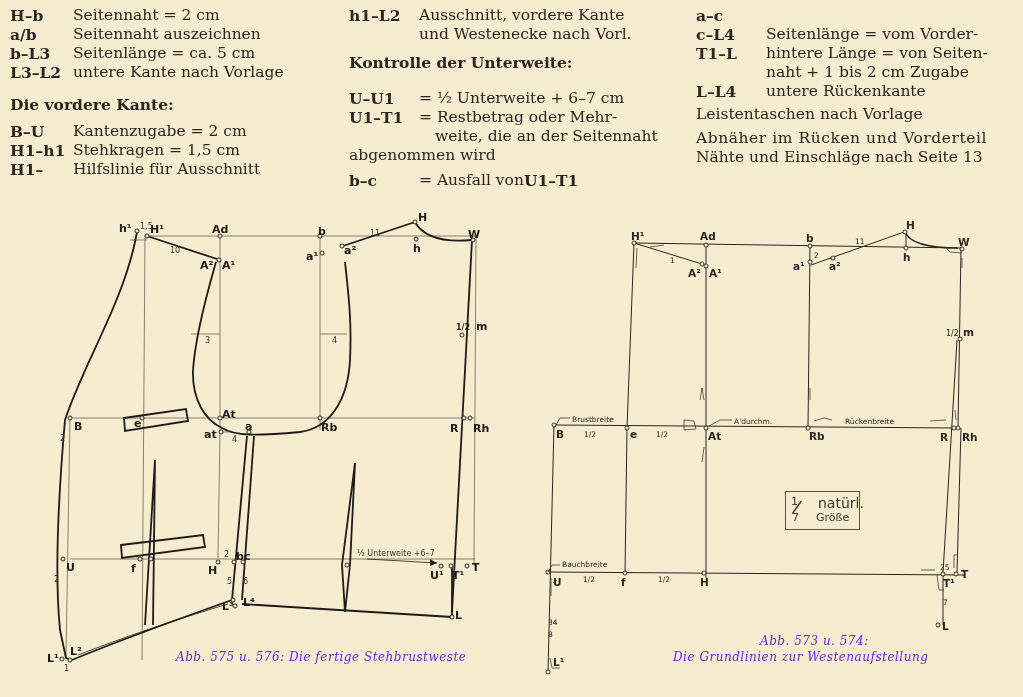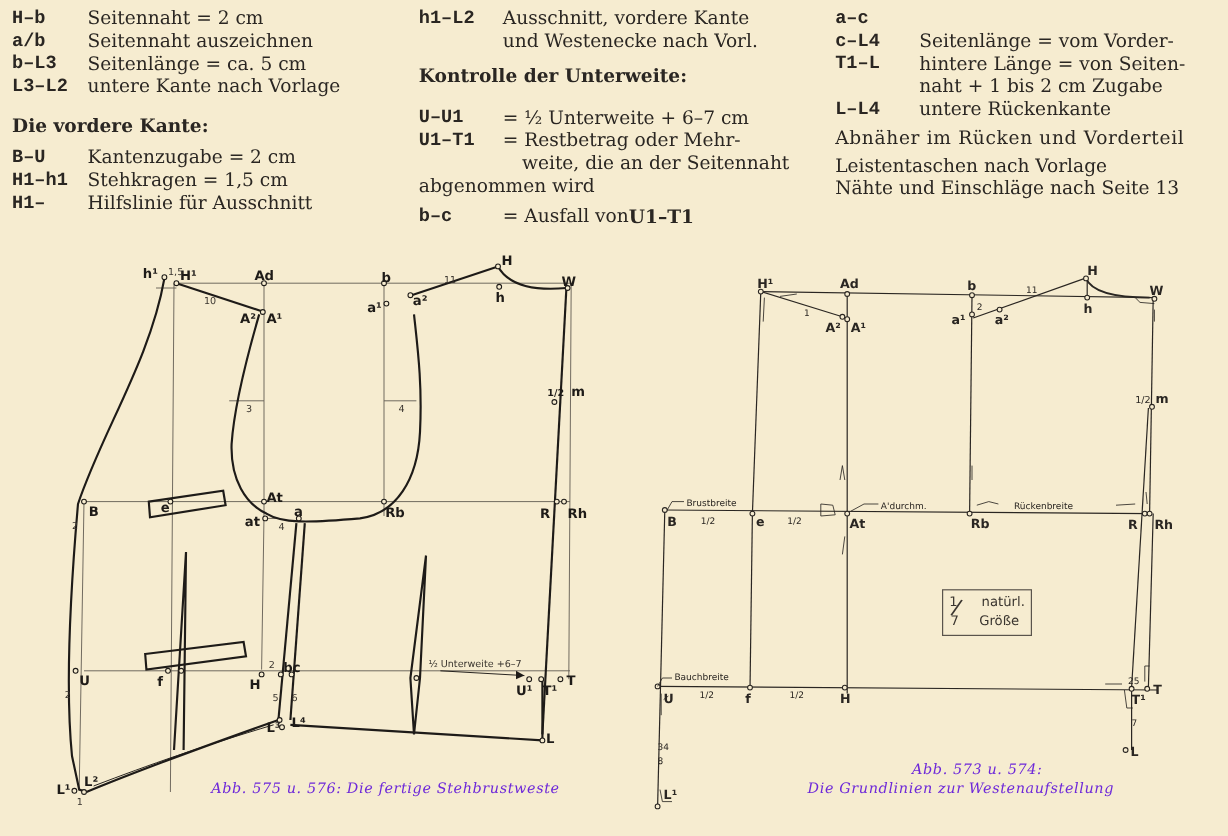--- a/index.html
+++ b/index.html
@@ -1,19 +1,19 @@
 <!DOCTYPE html>
 <html><head>
 <meta charset="utf-8">
 <style>
   html, body { margin:0; padding:0; }
   body { width:1023px; height:697px; background:#f6ecd0; position:relative; overflow:hidden; color:#2a2622; font-family:"DejaVu Serif","Liberation Serif",serif; }
   .col { position:absolute; top:6px; font-size:15.5px; line-height:19px; }
   .row { display:flex; white-space:nowrap; }
-  .key { font-weight:bold; flex:none;font-family:Liberation Mono, monospace; }
+  .key { font-weight:bold; flex:none; }
   .val { flex:none; }
   .cont { white-space:nowrap; }
   .heading { font-weight:bold; margin-top:10px; margin-bottom:5px; }
   .para { white-space:nowrap; }
   svg { position:absolute; left:0; top:0; }
   .caption { position:absolute; font-style:italic; font-size:12px; letter-spacing:0.5px; font-family:"DejaVu Serif","Liberation Serif",serif; color:#6d28d9; text-align:center; white-space:nowrap; }
   .lbl { font-family:"DejaVu Sans","Liberation Sans",sans-serif; }
 </style>
 </head>
 <body>
@@ -84,22 +84,22 @@
     </div>
   <div class="row">
       <span class="key" style="width:70px">T1–L</span>
       <span class="val">hintere Länge = von Seiten-</span>
     </div>
   <div class="cont" style="padding-left:70px">naht + 1 bis 2 cm Zugabe</div>
   <div class="row">
       <span class="key" style="width:70px">L–L4</span>
       <span class="val">untere Rückenkante</span>
     </div>
+  <div class="para" style="margin-top:4px">Leistentaschen nach Vorlage</div>
   <div class="para" style="margin-top:5px; letter-spacing:0.55px">Abnäher im Rücken und Vorderteil</div>
-  <div class="para" style="margin-top:4px">Leistentaschen nach Vorlage</div>
   <div class="para">Nähte und Einschläge nach Seite 13</div>
 </div>
 
 <svg width="1023" height="697" viewBox="0 0 1023 697" style="pointer-events:none">
   <g stroke="#6b645a" stroke-width="0.8" fill="none">
 
     <line x1="145" y1="236" x2="475" y2="236"></line>
     <line x1="145" y1="236" x2="142" y2="660"></line>
     <line x1="220" y1="236" x2="220" y2="430"></line>
     <line x1="320" y1="236" x2="320" y2="430"></line>
@@ -355,18 +355,18 @@
     <path d="M556,425 L560,418 L570,418"></path>
     <path d="M709,426 L720,420 L732,420"></path>
     <path d="M548,572 L552,565 L560,565"></path>
   </g>
 </svg>
 
 <div style="position:absolute; left:785px; top:491px; width:73px; height:37px; border:1px solid #5a544c; font-family:'DejaVu Sans','Liberation Sans',sans-serif; color:#3a352f;">
   <span style="position:absolute; left:5px; top:3px; font-size:11px;">1</span>
   <span style="position:absolute; left:8px; top:4px; font-size:18px; transform:rotate(18deg);">/</span>
   <span style="position:absolute; left:6px; top:19px; font-size:11px;">7</span>
-  <span style="position:absolute; left:32px; top:3px; font-size:11px;">natürl.</span>
+  <span style="position:absolute; left:32px; top:3px; font-size:14px;">natürl.</span>
   <span style="position:absolute; left:30px; top:19px; font-size:11px;">Größe</span>
 </div>
 
 <div class="caption" style="left:760px; top:634px;">Abb. 573 u. 574:</div>
 <div class="caption" style="left:673px; top:650px;">Die Grundlinien zur Westenaufstellung</div>
 
 </body></html>

